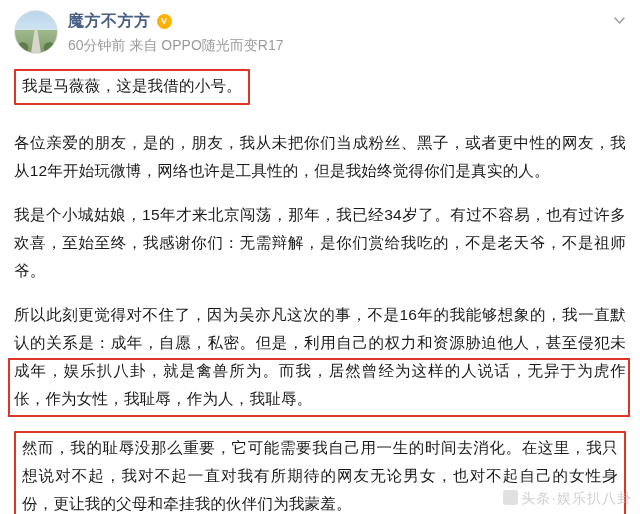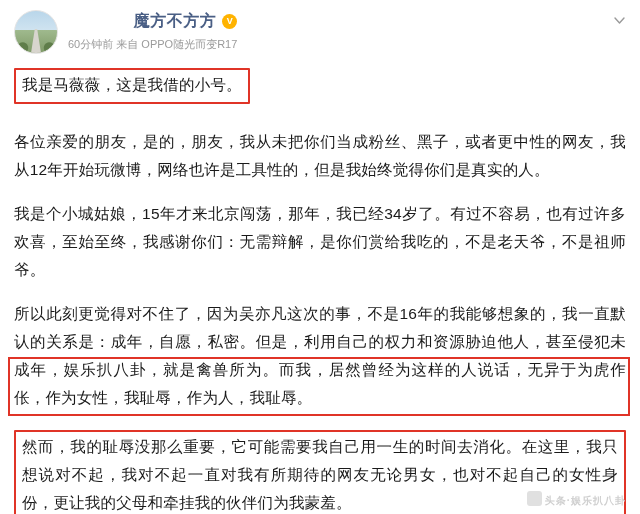--- a/index.html
+++ b/index.html
@@ -54,21 +54,20 @@
     height: 16px;
     background: radial-gradient(circle at 15% 80%, #5f7d4a 0 5px, transparent 6px),
                 radial-gradient(circle at 85% 80%, #5f7d4a 0 5px, transparent 6px);
   }
   .head-text {
     margin-left: 10px;
     display: flex;
     flex-direction: column;
     justify-content: flex-start;
     padding-top: 1px;
-    align-items: flex-end;
   }
   .name-row {
     display: flex;
     align-items: center;
   }
   .username {
     color: #4a5f85;
     font-size: 16px;
     font-weight: bold;
     letter-spacing: 0.5px;
@@ -81,21 +80,21 @@
     background: #ffb300;
     color: #fff;
     font-size: 9px;
     line-height: 15px;
     text-align: center;
     font-weight: bold;
   }
   .meta {
     margin-top: 5px;
     color: #9b9b9b;
-    font-size: 11px;
+    font-size: 14px;
   }
   .chevron {
     position: absolute;
     right: 14px;
     top: 14px;
     width: 13px;
     height: 13px;
   }
   .chevron svg { display: block; }
   .body {
@@ -122,26 +121,25 @@
   .highlight.first {
     display: inline-block;
     margin-top: 8px;
     margin-bottom: 12px;
   }
   .para-gap {
     margin-top: 16px;
   }
   .watermark {
     position: absolute;
-    right: 14px;
+    right: 8px;
     bottom: 6px;
     color: #cfcfcf;
-    font-size: 10px;
+    font-size: 14px;
     letter-spacing: 1px;
-    font-weight: bold;
   }
   .watermark .wm-icon {
     display: inline-block;
     width: 15px;
     height: 15px;
     border-radius: 3px;
     background: #e0e0e0;
     vertical-align: -2px;
     margin-right: 3px;
   }

